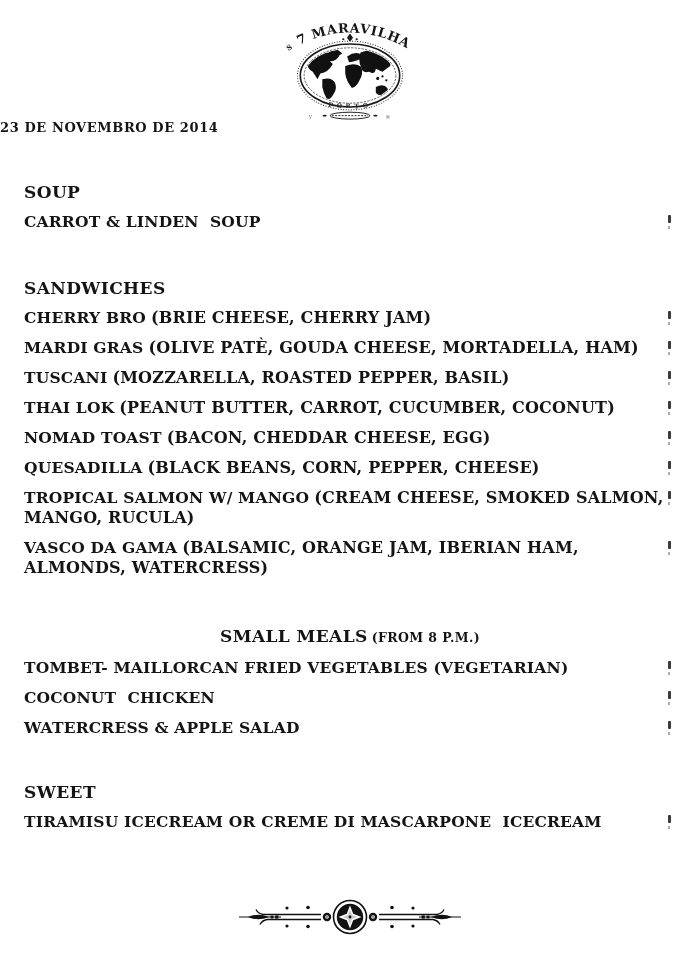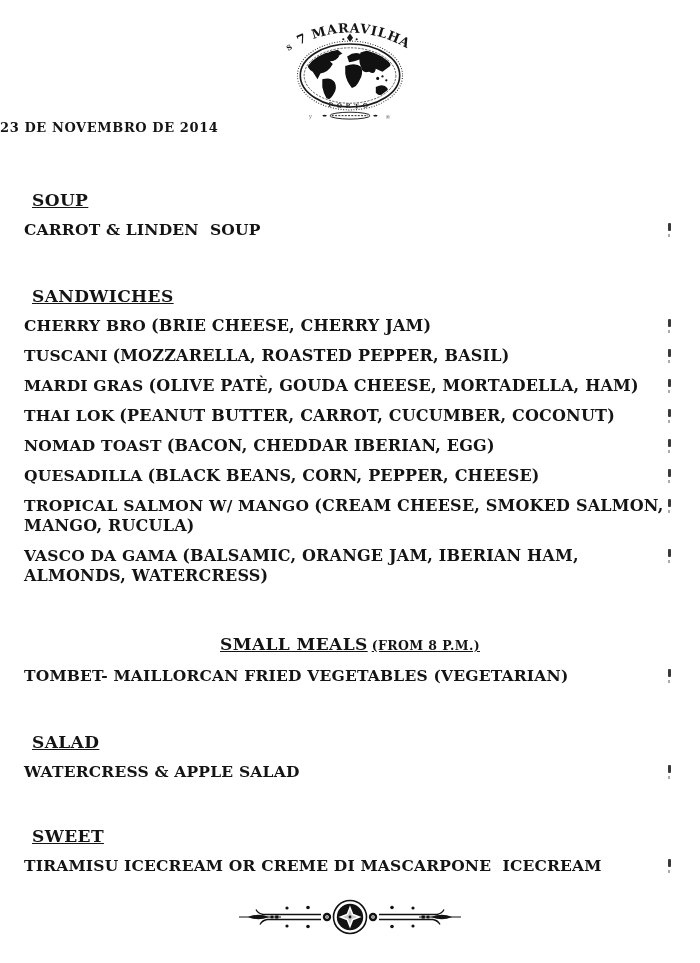--- a/index.html
+++ b/index.html
@@ -10,23 +10,22 @@
   }
   
   .logo { position:absolute; top:6px; left:50%; transform:translateX(-50%); }
   .date-line {
     position:absolute; top:120px; left:0; width:100%;
     font-weight:bold; font-size:13px; letter-spacing:0.6px;
   }
   
   .menu { position:absolute; top:182px; left:24px; right:24px; }
   .section-title {
-    margin:8px; font-size:17px; font-weight:bold; line-height:20px; letter-spacing:0.4px;
+    margin:0; font-size:17px; font-weight:bold; line-height:20px; letter-spacing:0.4px;
     white-space:pre-wrap;
-    text-decoration:underline;
   }
   .section-note { font-size:12.5px; font-weight:bold; margin-left:4px; }
   .sec-sandwiches .section-title { margin-top:46px; }
   .sec-small-meals .section-title { margin-top:48px;text-align:center; }
   .sec-salad .section-title { margin-top:46px; }
   .sec-sweet .section-title { margin-top:44px; }
   .item { position:relative; margin-top:10px; line-height:20px; }
   .item-name { font-size:15.5px; font-weight:bold; white-space:pre-wrap; letter-spacing:0.2px; }
   .item-desc { font-size:16px; font-weight:bold; margin-left:5px; letter-spacing:0.2px; }
   
@@ -111,33 +110,33 @@
       </div>
     </section>
 
     <section class="sec-sandwiches">
       <h2 class="section-title"><span>SANDWICHES</span></h2>
       <div class="item">
         <span class="item-name">CHERRY BRO</span><span class="item-desc">(BRIE CHEESE, CHERRY JAM)</span>
         <span class="price-mark"></span>
       </div>
       <div class="item">
+        <span class="item-name">MARDI GRAS</span><span class="item-desc">(OLIVE PATÈ, GOUDA CHEESE, MORTADELLA, HAM)</span>
+        <span class="price-mark"></span>
+      </div>
+      <div class="item">
         <span class="item-name">TUSCANI</span><span class="item-desc">(MOZZARELLA, ROASTED PEPPER, BASIL)</span>
         <span class="price-mark"></span>
       </div>
       <div class="item">
-        <span class="item-name">MARDI GRAS</span><span class="item-desc">(OLIVE PATÈ, GOUDA CHEESE, MORTADELLA, HAM)</span>
-        <span class="price-mark"></span>
-      </div>
-      <div class="item">
         <span class="item-name">THAI LOK</span><span class="item-desc">(PEANUT BUTTER, CARROT, CUCUMBER, COCONUT)</span>
         <span class="price-mark"></span>
       </div>
       <div class="item">
-        <span class="item-name">NOMAD TOAST</span><span class="item-desc">(BACON, CHEDDAR IBERIAN, EGG)</span>
+        <span class="item-name">NOMAD TOAST</span><span class="item-desc">(BACON, CHEDDAR CHEESE, EGG)</span>
         <span class="price-mark"></span>
       </div>
       <div class="item">
         <span class="item-name">QUESADILLA</span><span class="item-desc">(BLACK BEANS, CORN, PEPPER, CHEESE)</span>
         <span class="price-mark"></span>
       </div>
       <div class="item">
         <span class="item-name">TROPICAL SALMON W/ MANGO</span><span class="item-desc">(CREAM CHEESE, SMOKED SALMON, MANGO, RUCULA)</span>
         <span class="price-mark"></span>
       </div>
@@ -146,24 +145,27 @@
         <span class="price-mark"></span>
       </div>
     </section>
 
     <section class="sec-small-meals">
       <h2 class="section-title"><span>SMALL MEALS</span><span class="section-note">(FROM 8 P.M.)</span></h2>
       <div class="item">
         <span class="item-name">TOMBET- MAILLORCAN FRIED VEGETABLES (VEGETARIAN)</span>
         <span class="price-mark"></span>
       </div>
+      <div class="item">
+        <span class="item-name">COCONUT  CHICKEN</span>
+        <span class="price-mark"></span>
+      </div>
     </section>
 
     <section class="sec-salad">
-      <h2 class="section-title"><span>SALAD</span></h2>
       <div class="item">
         <span class="item-name">WATERCRESS &amp; APPLE SALAD</span>
         <span class="price-mark"></span>
       </div>
     </section>
 
     <section class="sec-sweet">
       <h2 class="section-title"><span>SWEET</span></h2>
       <div class="item">
         <span class="item-name">TIRAMISU ICECREAM OR CREME DI MASCARPONE  ICECREAM</span>

